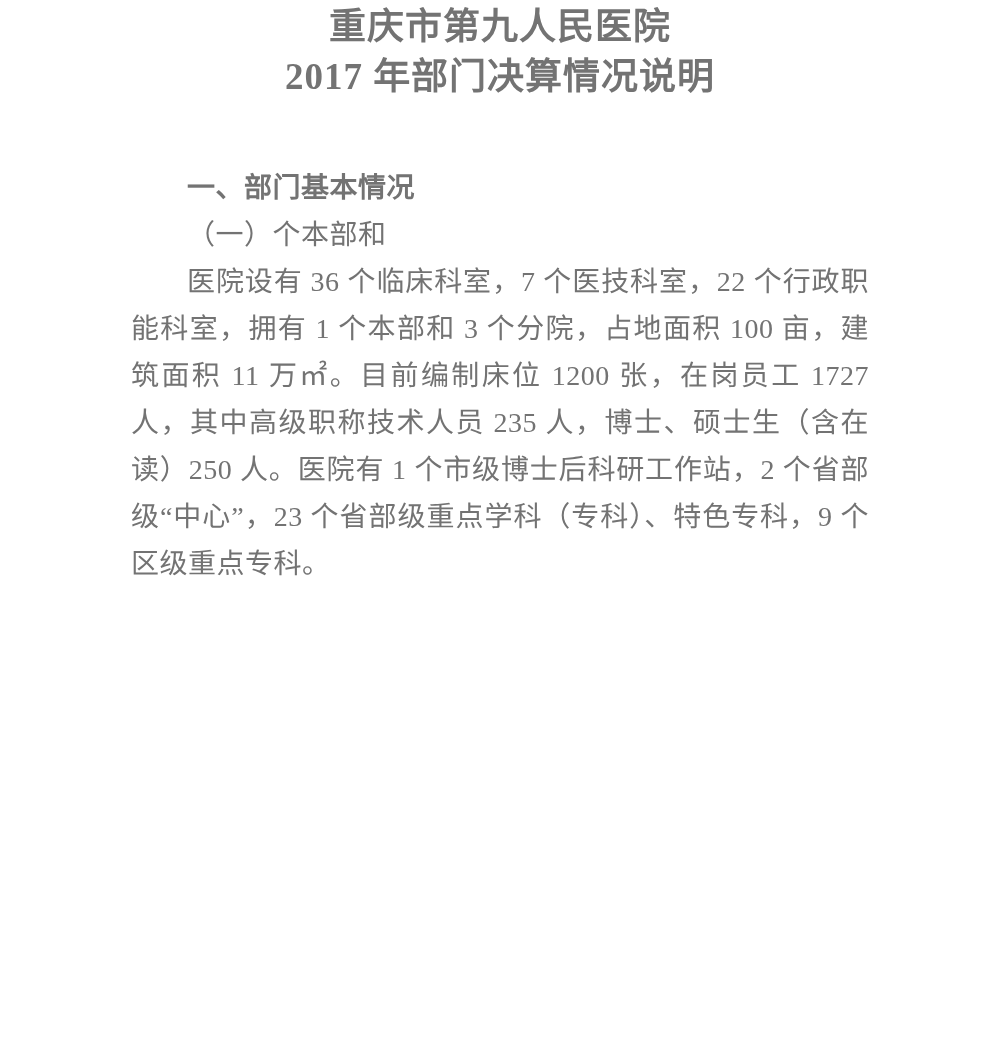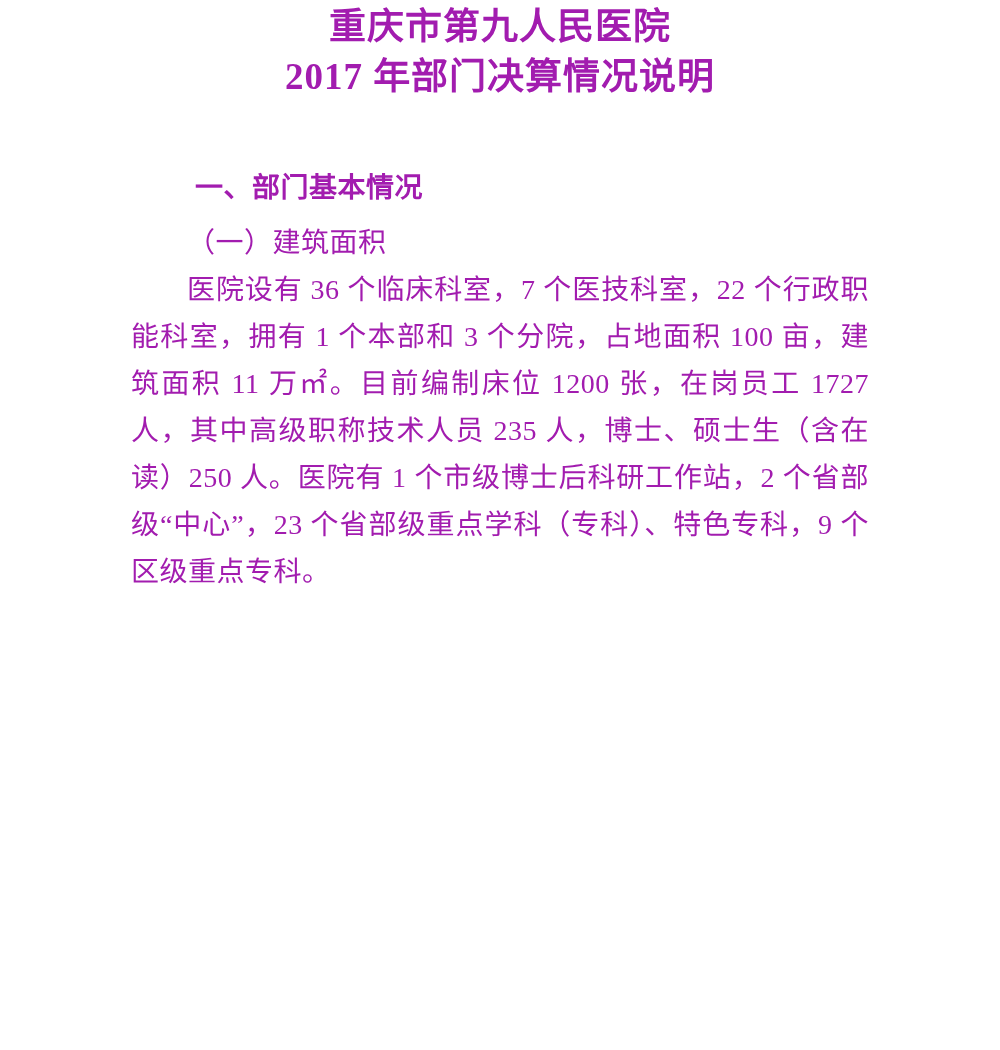--- a/index.html
+++ b/index.html
@@ -5,21 +5,21 @@
   html, body {
     margin: 0;
     padding: 0;
     background: #ffffff;
   }
   .page {
     position: relative;
     width: 1000px;
     height: 1050px;
     background: #ffffff;
-    color: #a21caf;
+    color: #737373;
     overflow: hidden;
     box-sizing: border-box;
     padding: 2px 131px 0 131px;
   }
   .doc-title {
     text-align: center;
     font-family: "Liberation Serif", "DejaVu Serif", serif;
     font-weight: bold;
     font-size: 37px;
     line-height: 50px;
@@ -31,21 +31,21 @@
   }
   .flow {
     font-size: 28px;
     line-height: 47px;
     letter-spacing: 0.5px;
   }
   .heading {
     font-family: "Liberation Sans", "DejaVu Sans", sans-serif;
     font-weight: bold;
     text-indent: 2em;
-    margin: 8px;
+    margin: 0;
   }
   .subheading {
     font-family: "Liberation Serif", "DejaVu Serif", serif;
     font-weight: normal;
     text-indent: 2em;
     margin: 0;
   }
   .para {
     font-family: "Liberation Serif", "DejaVu Serif", serif;
     font-weight: normal;
@@ -62,21 +62,21 @@
 
   <h1 class="doc-title">
     <span class="title-line">重庆市第九人民医院</span>
     <span class="title-line">2017 年部门决算情况说明</span>
   </h1>
 
   <div class="flow">
 
     <div class="heading">一、部门基本情况</div>
 
-    <div class="subheading">（一）建筑面积</div>
+    <div class="subheading">（一）个本部和</div>
 
 
 
     <p class="para">医院设有 36 个临床科室，7 个医技科室，22 个行政职能科室，拥有 1 个本部和 3 个分院，占地面积 100 亩，建筑面积 11 万㎡。目前编制床位 1200 张，在岗员工 1727 人，其中高级职称技术人员 235 人，博士、硕士生（含在读）250 人。医院有 1 个市级博士后科研工作站，2 个省部级“中心”，23 个省部级重点学科（专科）、特色专科，9 个区级重点专科。</p>
 
   </div>
 
 </div>
 
 </body></html>

